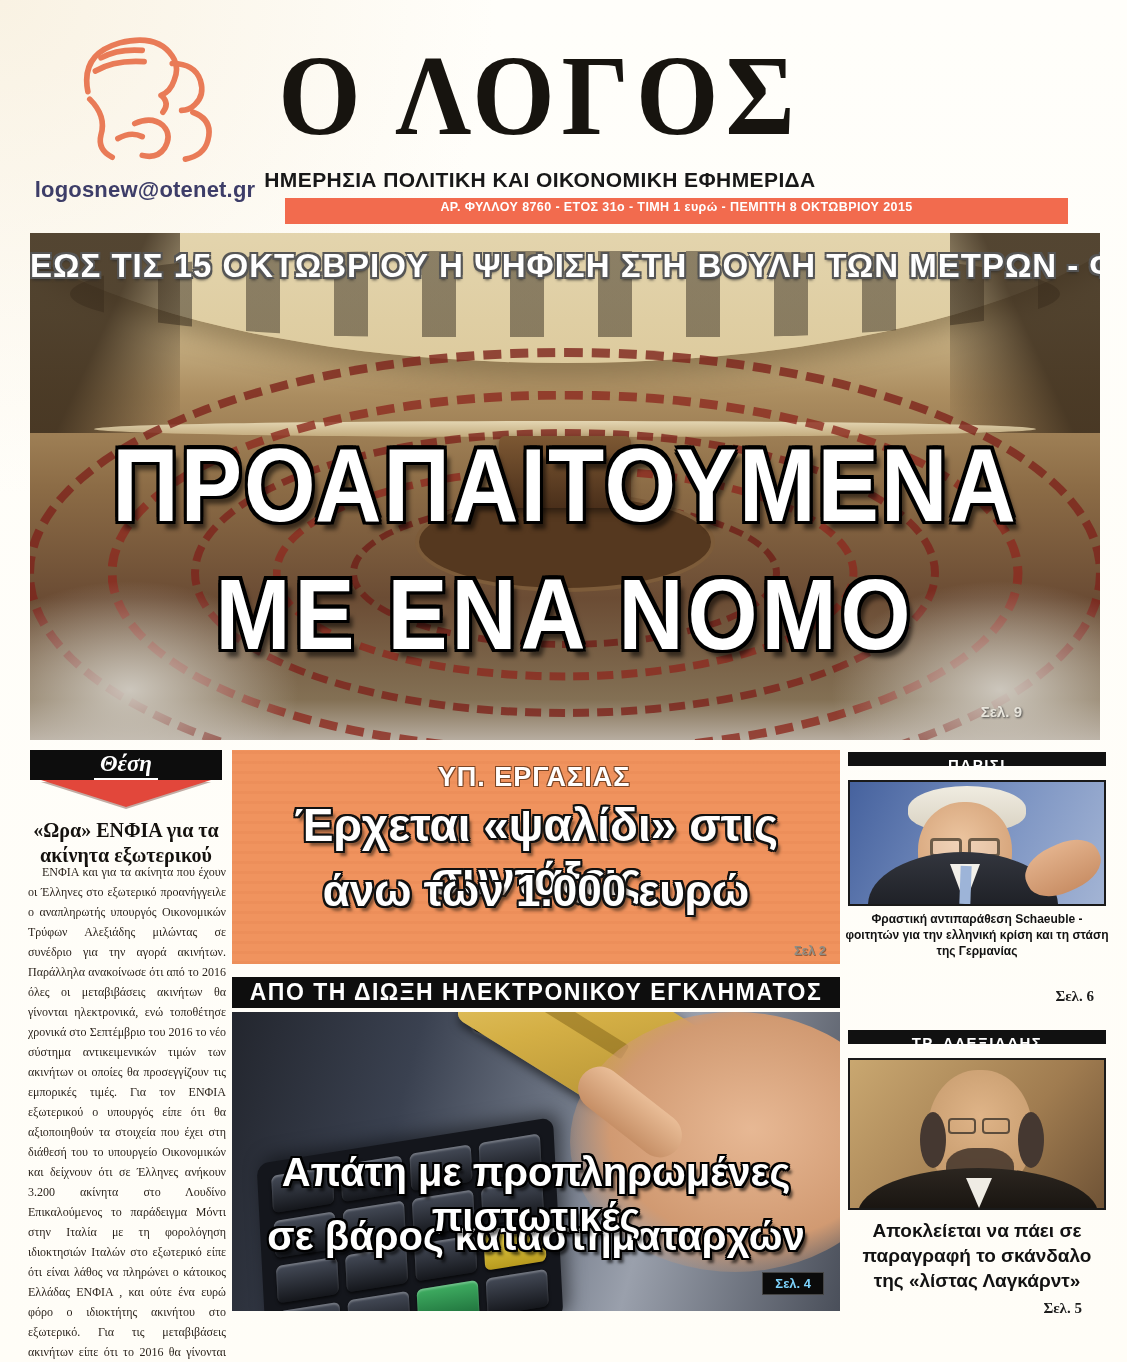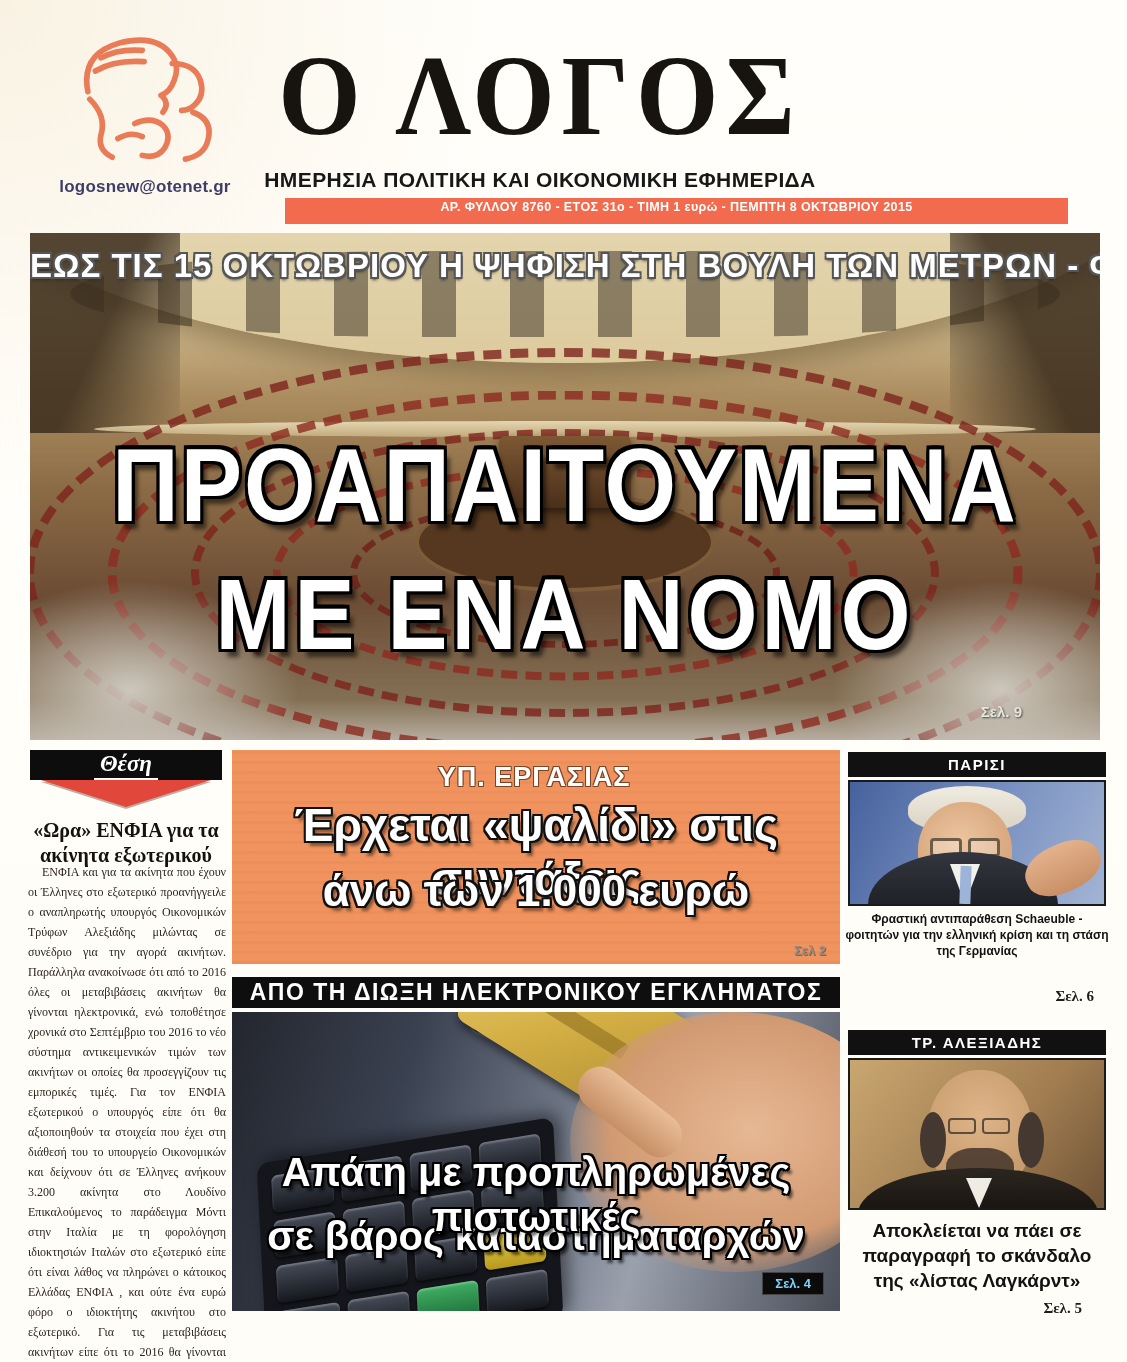--- a/index.html
+++ b/index.html
@@ -11,21 +11,21 @@
     background:
       radial-gradient(circle at 0% 0%, rgba(244,232,208,.55), rgba(255,255,255,0) 28%),
       linear-gradient(#fffefa,#fffdf7);
     overflow:hidden;
   }
   .abs { position:absolute; }
 
   
   #logo-box { left:50px; top:26px; width:192px; height:150px; }
   #email { left:34px; top:177px; width:222px; text-align:center;
-    font-weight:bold; font-size:17px; color:#3d3d68; letter-spacing:.2px; }
+    font-weight:bold; font-size:22px; color:#3d3d68; letter-spacing:.2px; }
   #paper-title { left:262px; top:28px; width:556px; text-align:center;
     font-family:"Liberation Serif", serif; font-weight:bold; font-size:106px;
     line-height:1.18; letter-spacing:7px; color:#17140f; transform:scaleY(1.08);
     transform-origin:top center; white-space:nowrap; }
   #paper-subtitle { left:262px; top:168px; width:556px; text-align:center;
     font-weight:bold; font-size:21px; color:#181818; letter-spacing:.4px; white-space:nowrap; }
   #issue-bar { left:285px; top:198px; width:783px; height:26px; background:#f26b4e;
     color:#fff; font-weight:bold; font-size:12.5px; line-height:19px; text-align:center;
     letter-spacing:.4px; white-space:nowrap; }
 
@@ -126,21 +126,21 @@
     background:linear-gradient(#e9bd97,#c68f66); transform:rotate(38deg); }
   .fraud-line { left:0; right:0; text-align:center; color:#fff; font-weight:bold;
     text-shadow:-2px -2px 0 #000,2px -2px 0 #000,-2px 2px 0 #000,2px 2px 0 #000,
       0 -2px 0 #000,0 2px 0 #000,-2px 0 0 #000,2px 0 0 #000,4px 5px 3px rgba(0,0,0,.6); }
   #fraud-line1 { top:138px; font-size:40px; }
   #fraud-line2 { top:202px; font-size:40px; }
   #fraud-pageref { right:16px; bottom:16px; background:#0b0b0b; color:#7dd3fc; font-weight:bold;
     font-size:13px; padding:3px 12px; border:1px solid #444; }
 
   
-  .teaser-bar { left:848px; width:258px; height:25px; background:#111; color:#fff; text-align:center;
+  .teaser-bar { left:848px; width:258px; height:14px; background:#111; color:#fff; text-align:center;
     font-weight:bold; font-size:15px; line-height:25px; letter-spacing:1.5px; }
   #paris-bar { top:752px; }
   .teaser-photo { left:848px; width:258px; border:2px solid #1a1a1a; overflow:hidden; }
   #paris-photo { top:780px; height:126px;
     background:linear-gradient(115deg,#46629e 0%,#7b93c2 55%,#a3b4d4 100%); }
   .sch-hair { left:58px; top:4px; width:118px; height:46px; border-radius:55% 55% 45% 45%;
     background:linear-gradient(#f0ece1,#d9d2c2); }
   .sch-face { left:68px; top:20px; width:94px; height:100px; border-radius:48%;
     background:radial-gradient(circle at 45% 40%, #ecc5a0, #d5a379 75%); }
   .sch-glass-l { left:80px; top:56px; width:32px; height:19px; border:3px solid #6d5c48; border-radius:4px; background:rgba(255,255,255,.25); }

